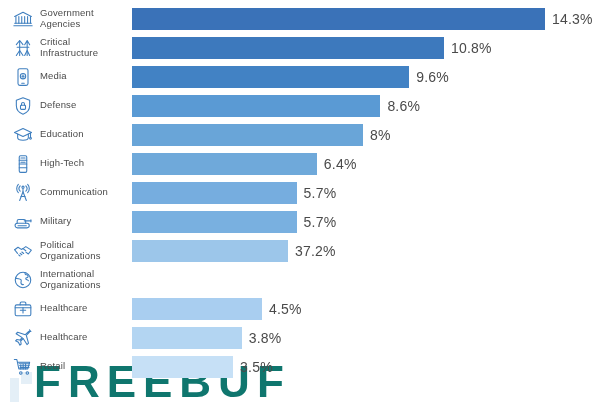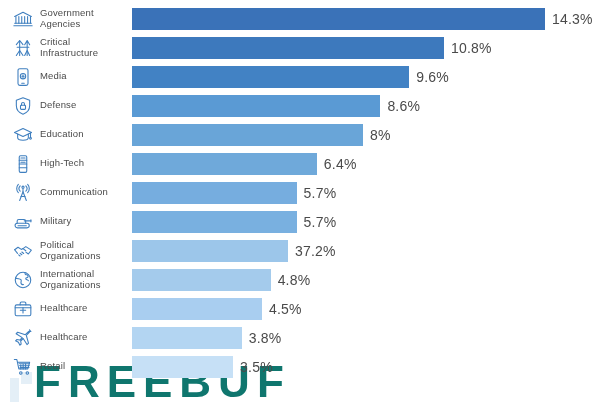--- a/index.html
+++ b/index.html
@@ -252,24 +252,20 @@
       <div class="row">
         <div class="icon-cell">
           <svg width="20" height="20" viewBox="0 0 24 24" fill="none" stroke="#3f7fbf" stroke-width="1.3" stroke-linecap="round" stroke-linejoin="round">
             <circle cx="12" cy="12" r="9.3"></circle>
             <path d="M3 9.5c2.6 1.6 5.1.4 6.5 2.1 1.4 1.7-.8 3.1.3 4.8 1.1 1.7 2.7 1 2.7 1"></path>
             <path d="M14.5 3.3c-.4 1.8.8 2.3 2 2.5 1.2.2 2.2 1.5 1.3 2.7-.9 1.2-2.7.5-2.5 2 .2 1.5 2.3 1 3.2 2.4"></path>
           </svg>
         </div>
         <div class="cat-label">International
 Organizations</div>
-        <div class="bar-area">
-          <div class="bar" style="width: 138.629px; background: rgb(164, 203, 236);"></div>
-          <div class="bar-value">4.8%</div>
-        </div>
       </div>
       <div class="row">
         <div class="icon-cell">
           <svg width="20" height="20" viewBox="0 0 24 24" fill="none" stroke="#3f7fbf" stroke-width="1.3" stroke-linecap="round" stroke-linejoin="round">
             <rect x="2.6" y="7" width="18.8" height="13" rx="1.8"></rect>
             <path d="M8.6 7V5.2A1.6 1.6 0 0 1 10.2 3.6h3.6A1.6 1.6 0 0 1 15.4 5.2V7"></path>
             <path d="M12 10.3v6.4M8.8 13.5h6.4"></path>
             <path d="M2.6 10.4h18.8"></path>
           </svg>
         </div>

